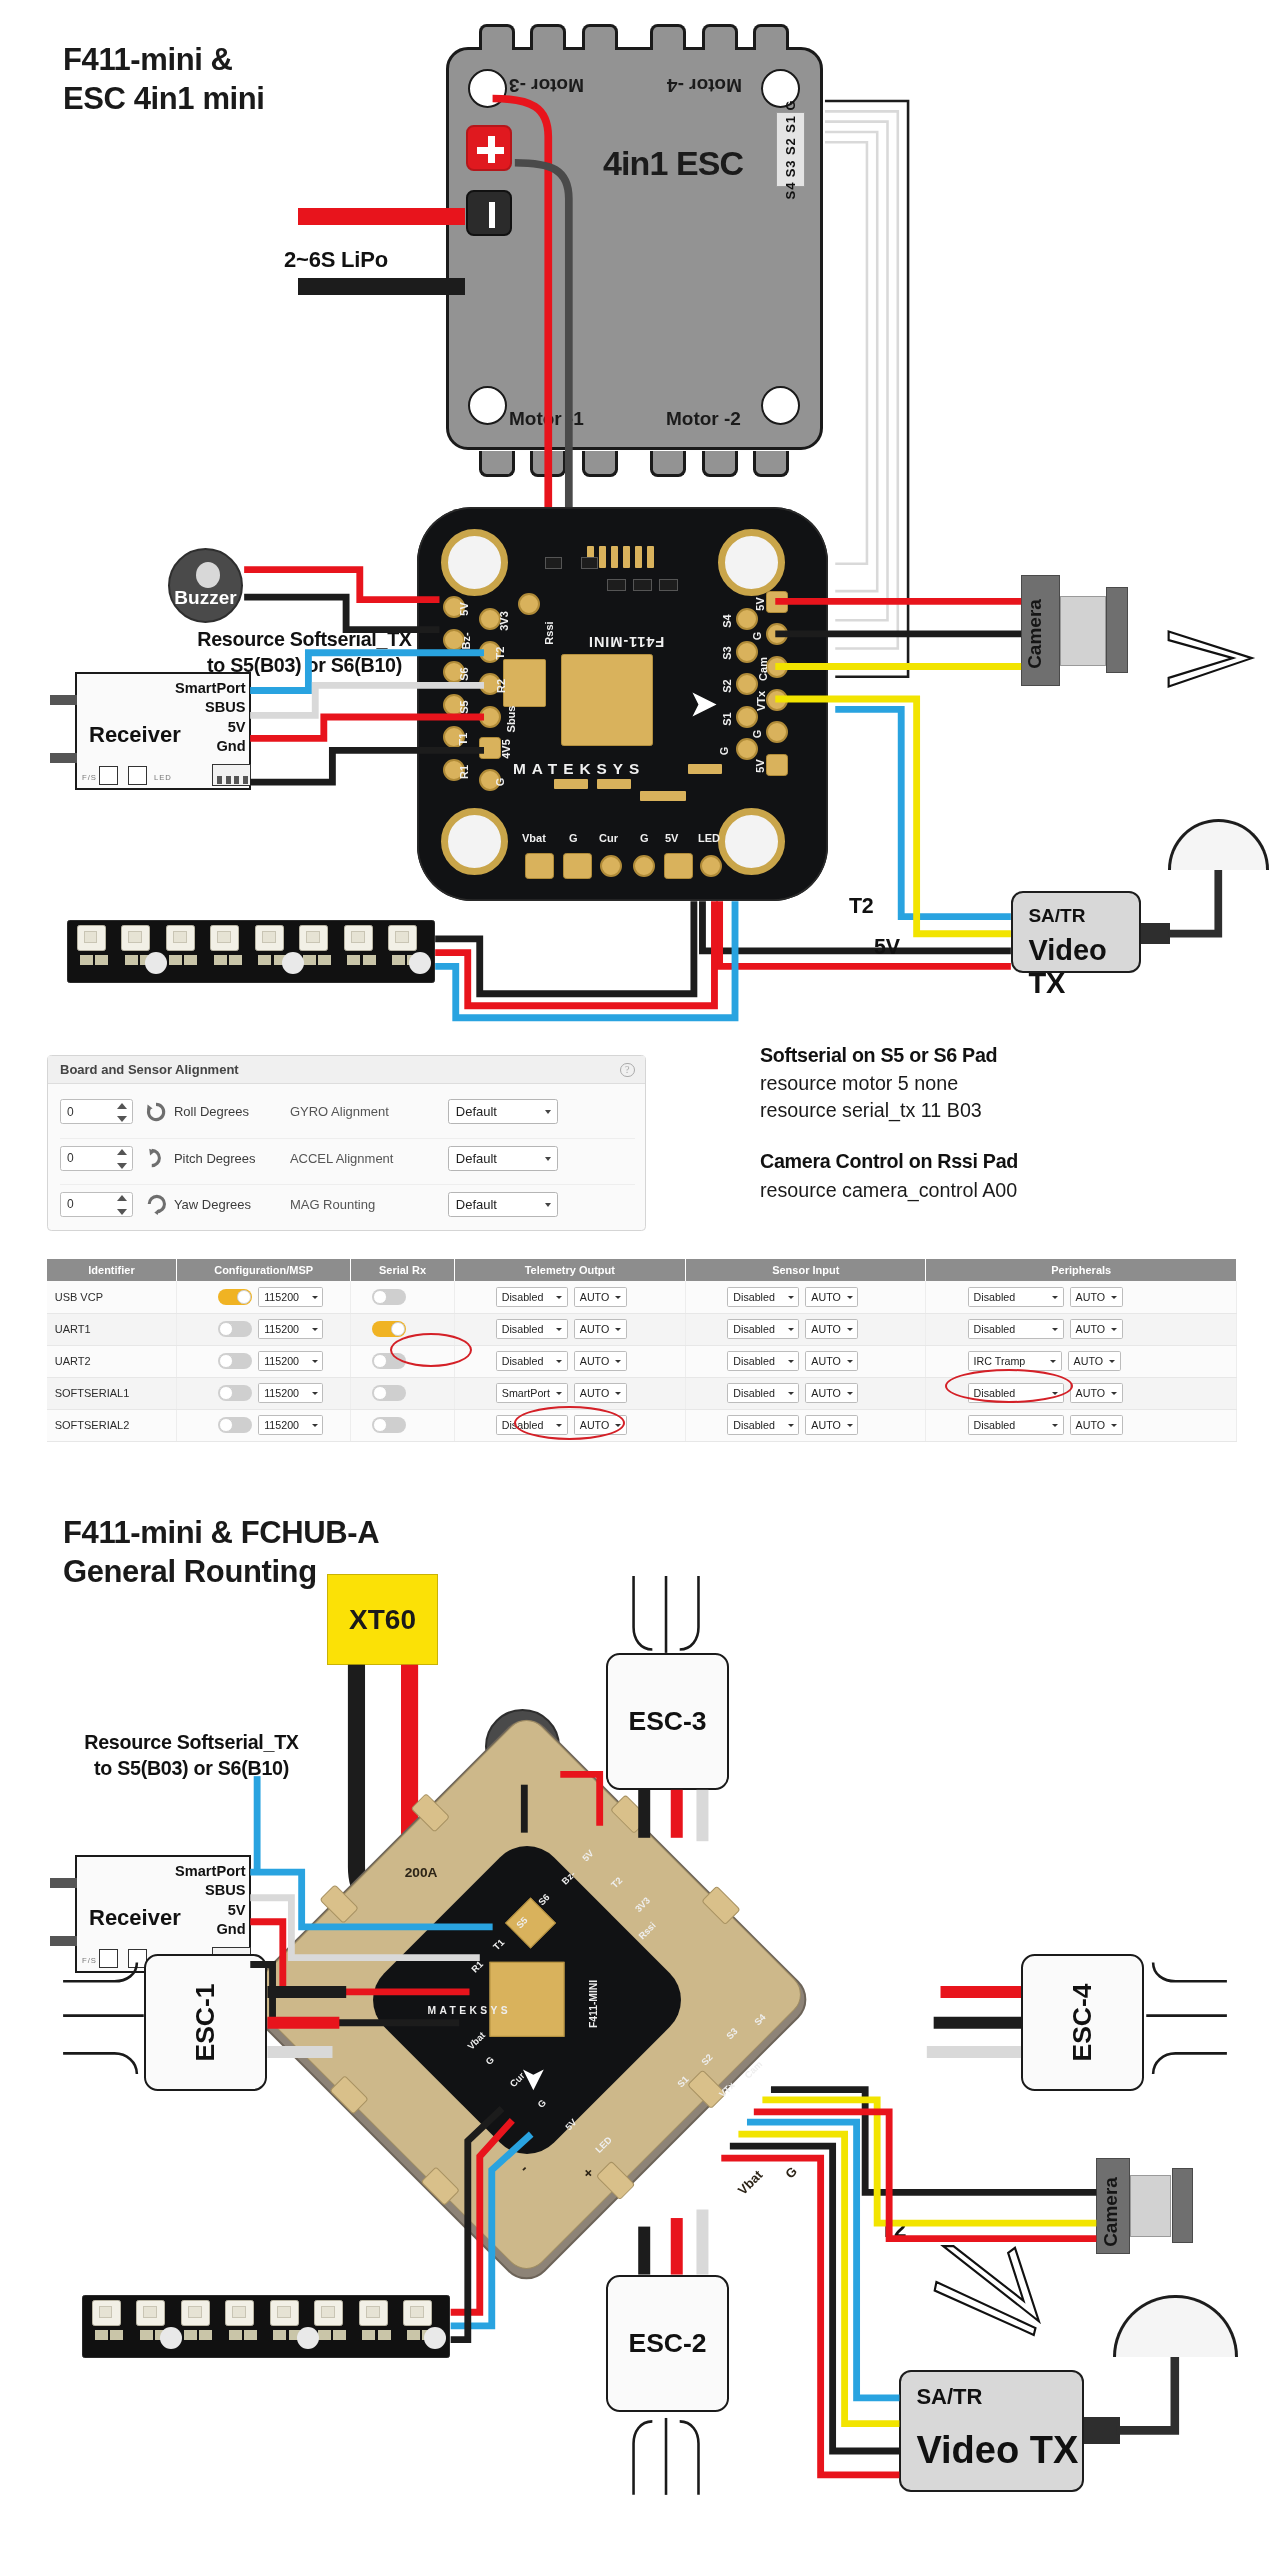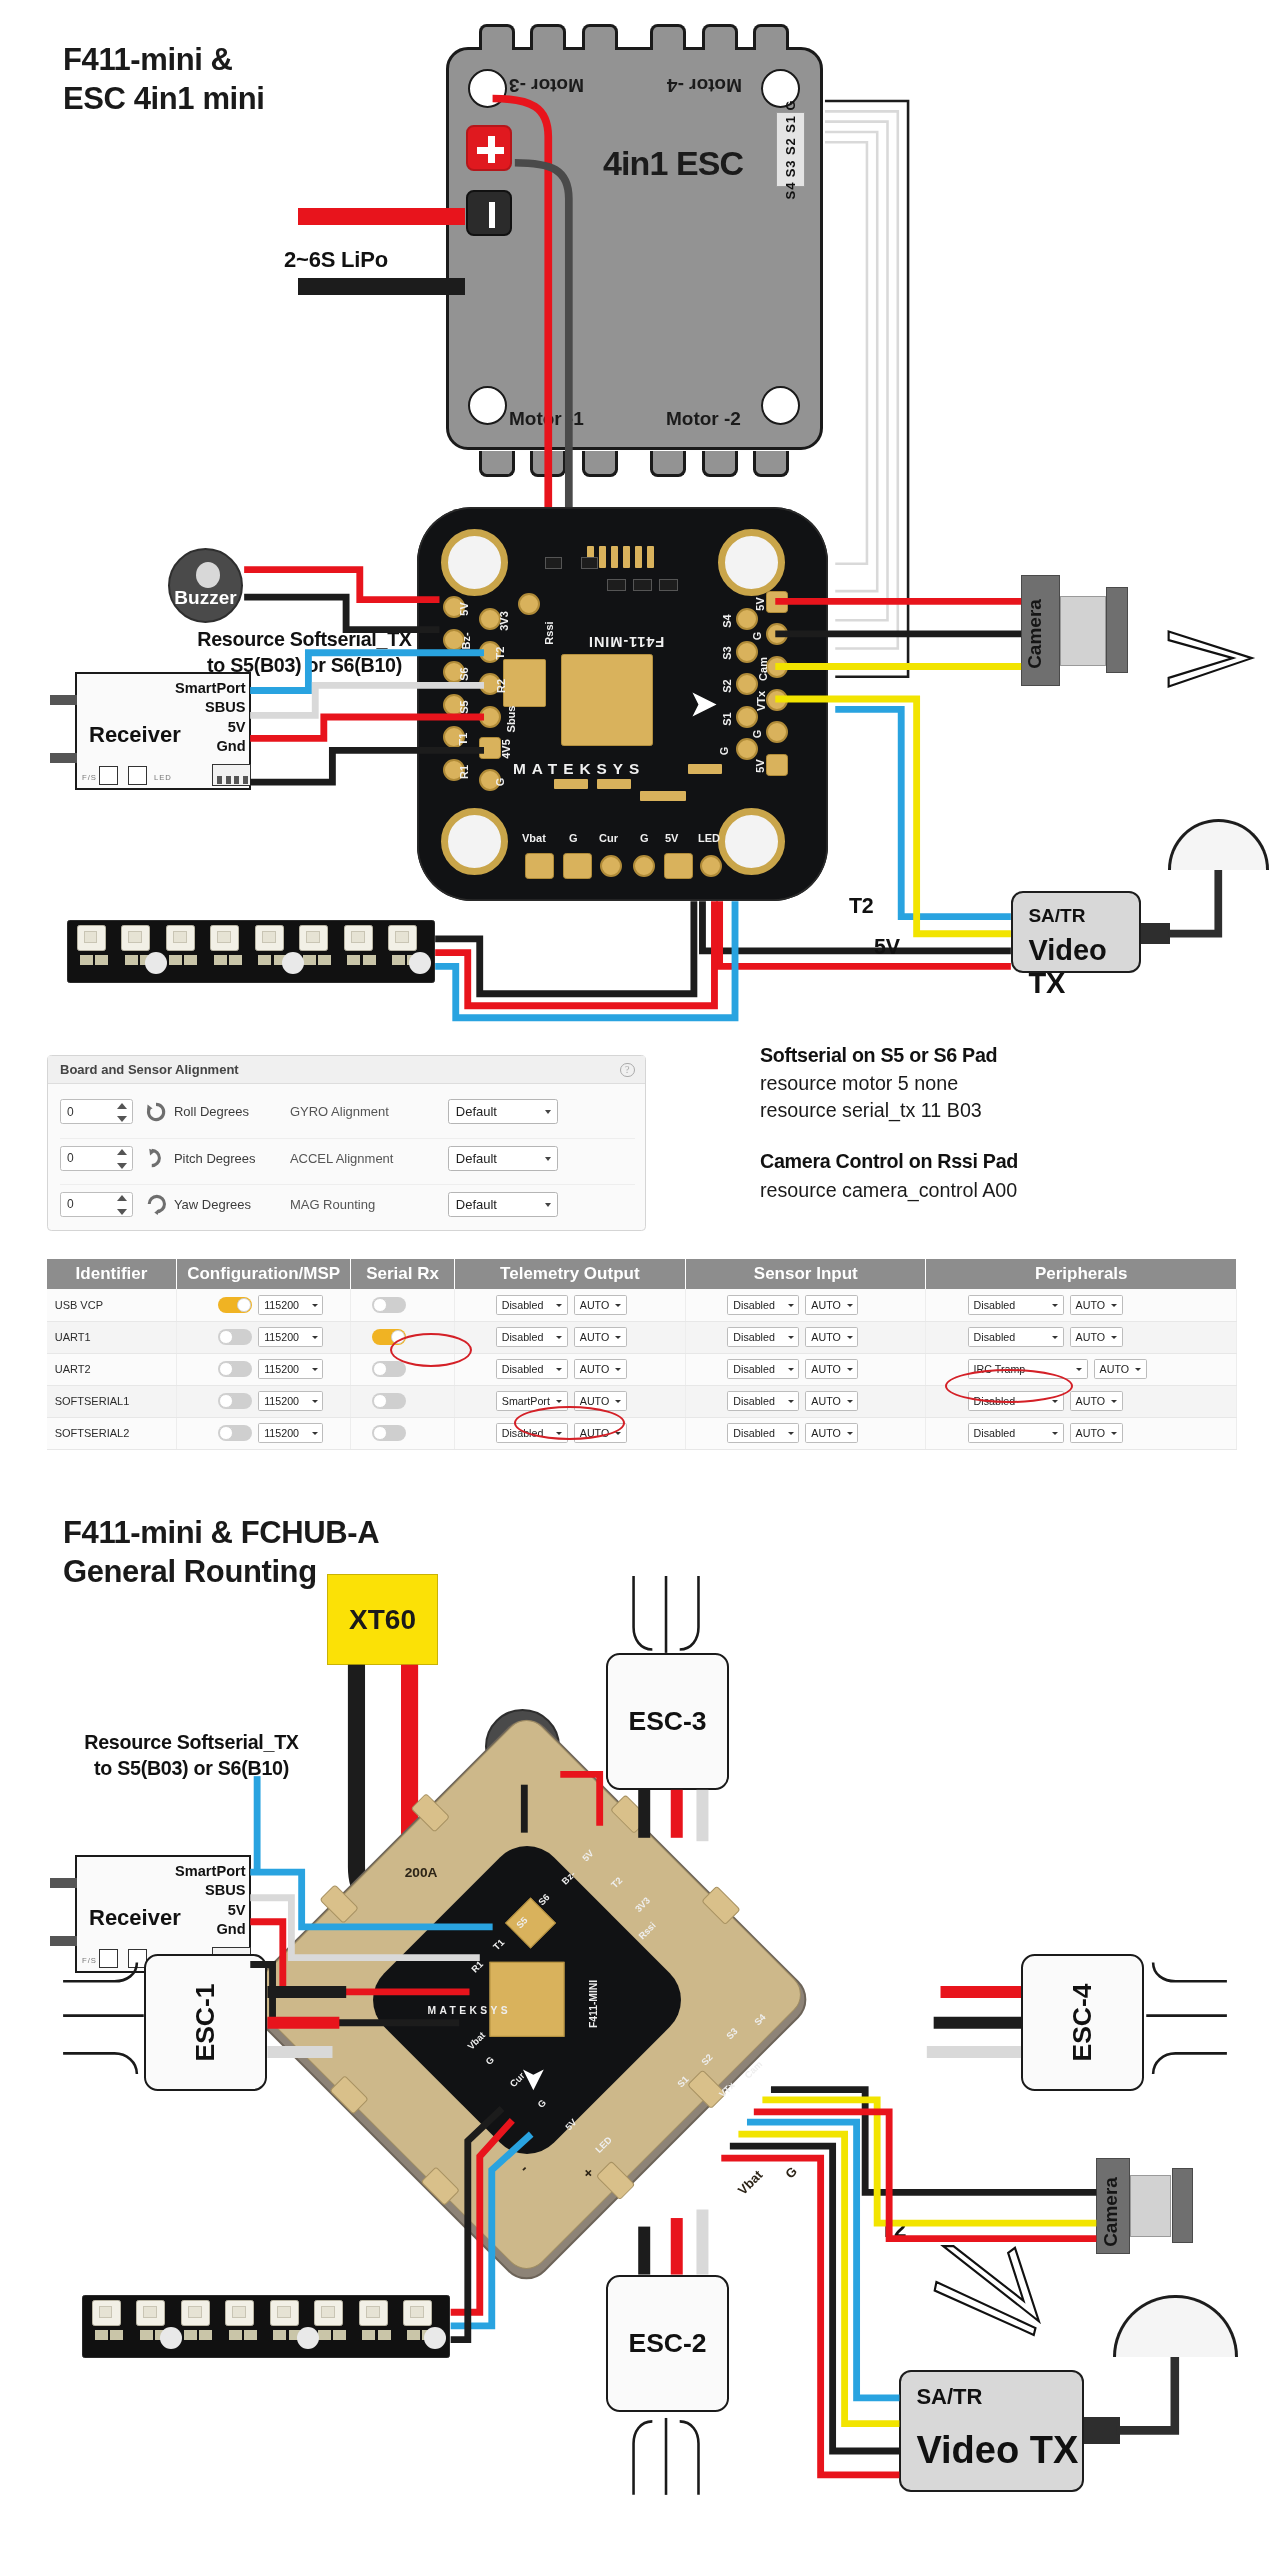--- a/index.html
+++ b/index.html
@@ -261,21 +261,21 @@
     width:0;height:0;border-left:3.4px solid transparent;border-right:3.4px solid transparent;border-top:4.3px solid #444;
   }
 
   
   #portsTable {
     position:absolute; left:47px; top:1259px; width:1190px;
     border-collapse:collapse; background:#fff;
     font-family:"Liberation Sans",sans-serif; font-size:11px;
   }
   #portsTable th {
-    background:#8d8d8d; color:#fff; font-weight:bold; font-size:17px;
+    background:#8d8d8d; color:#fff; font-weight:bold; font-size:11px;
     padding:5.1px 0; border-right:1.7px solid #fff; text-align:center;
   }
   #portsTable td {
     border-bottom:0.9px solid #e7e7e7; border-right:0.9px solid #ededed;
     padding:4.3px 5.1px; height:32px; vertical-align:middle;
   }
   #portsTable tr:nth-child(odd) td { background:#fbfbfb; }
   #portsTable tr:nth-child(even) td { background:#f4f4f4; }
   .ident { padding-left:7.7px !important; color:#2c2c2c; font-size:11px; }
   .cellflex { display:flex; align-items:center; gap:6px;padding-left:36px; }
@@ -892,21 +892,21 @@
               <i class="car"></i>
             </span>
             <span class="mini-sel" style="width:53px;">
               <span>AUTO</span>
               <i class="car"></i>
             </span>
           </span>
         </td>
         <td>
           <span class="cellflex">
-          <span class="mini-sel" style="width:120px;">
+          <span class="mini-sel" style="width:94px;">
               <span>IRC Tramp</span>
               <i class="car"></i>
             </span>
             <span class="mini-sel" style="width:53px;">
               <span>AUTO</span>
               <i class="car"></i>
             </span>
           </span>
         </td>
       </tr>

